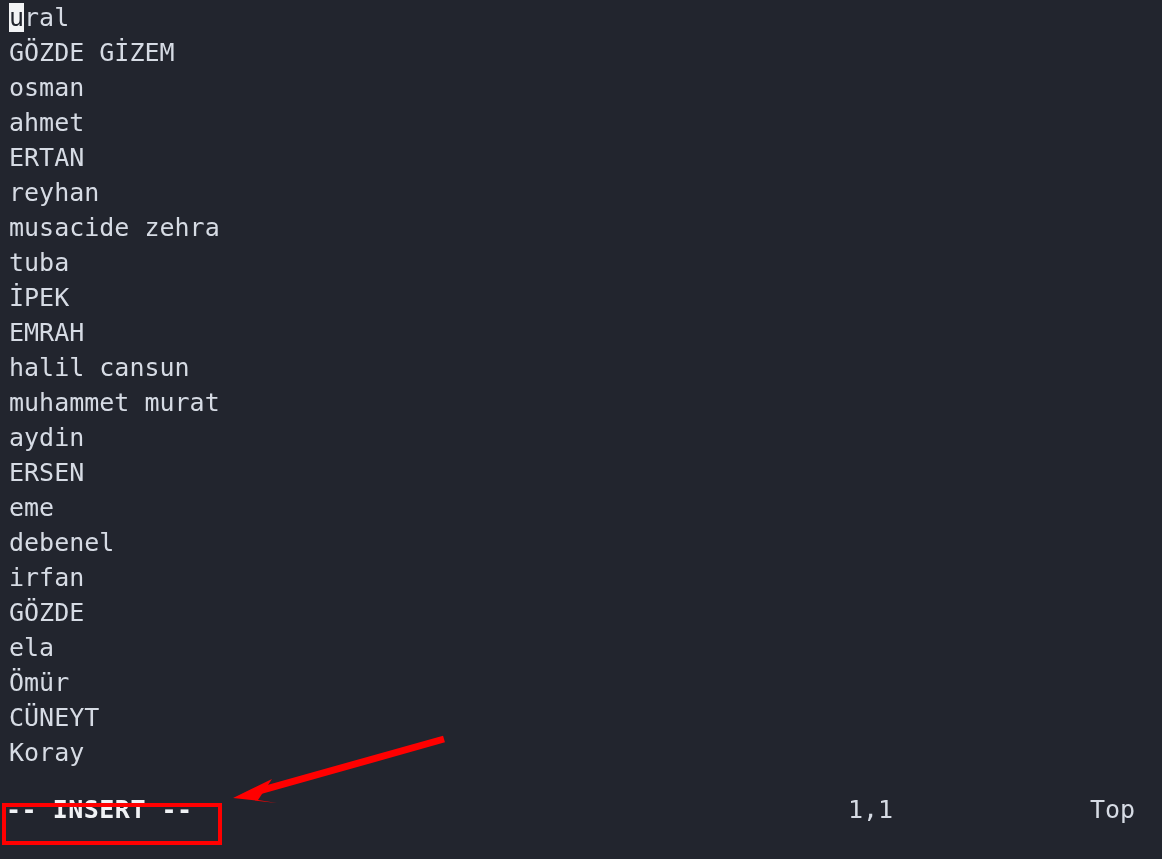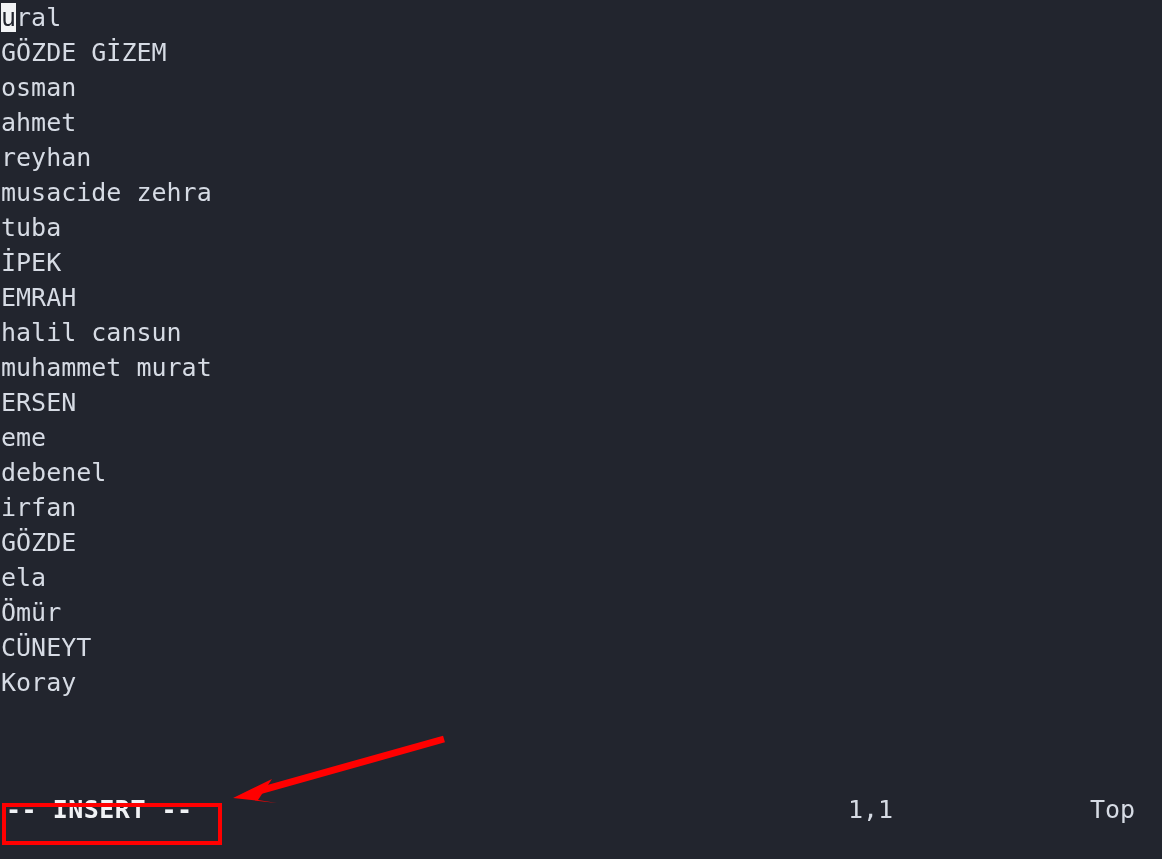--- a/index.html
+++ b/index.html
@@ -23,21 +23,21 @@
     padding: 0;
     margin: 0;
   }
   .line {
     height: 35px;
     line-height: 35px;
     font-size: 25px;
     color: #d6dbe4;
     white-space: pre;
     letter-spacing: 0px;
-    padding-left: 1px;
+    padding-left: 9px;
     box-sizing: border-box;
   }
   .line .cursor {
     background: #f2f3f5;
     color: #22252e;
   }
   #statusline {
     position: absolute;
     left: 0;
     top: 790px;
@@ -79,27 +79,29 @@
 </head>
 <body>
 
 <div id="screen">
 
   <div id="buffer">
     <div class="line"><span class="cursor">u</span><span>ral</span></div>
     <div class="line">GÖZDE GİZEM</div>
     <div class="line">osman</div>
     <div class="line">ahmet</div>
+    <div class="line">ERTAN</div>
     <div class="line">reyhan</div>
     <div class="line">musacide zehra</div>
     <div class="line">tuba</div>
     <div class="line">İPEK</div>
     <div class="line">EMRAH</div>
     <div class="line">halil cansun</div>
     <div class="line">muhammet murat</div>
+    <div class="line">aydin</div>
     <div class="line">ERSEN</div>
     <div class="line">eme</div>
     <div class="line">debenel</div>
     <div class="line">irfan</div>
     <div class="line">GÖZDE</div>
     <div class="line">ela</div>
     <div class="line">Ömür</div>
     <div class="line">CÜNEYT</div>
     <div class="line">Koray</div>
   </div>

